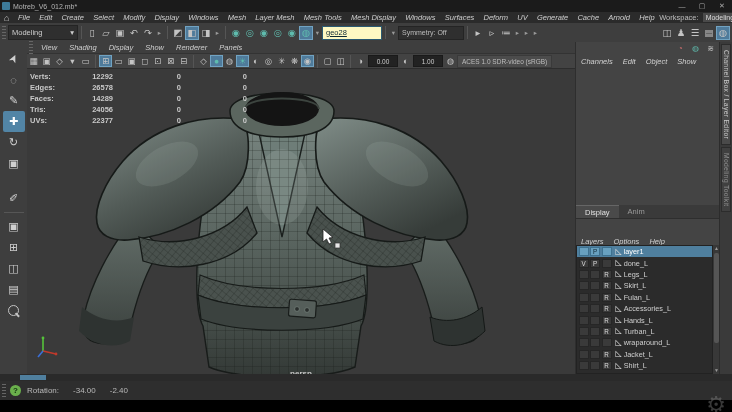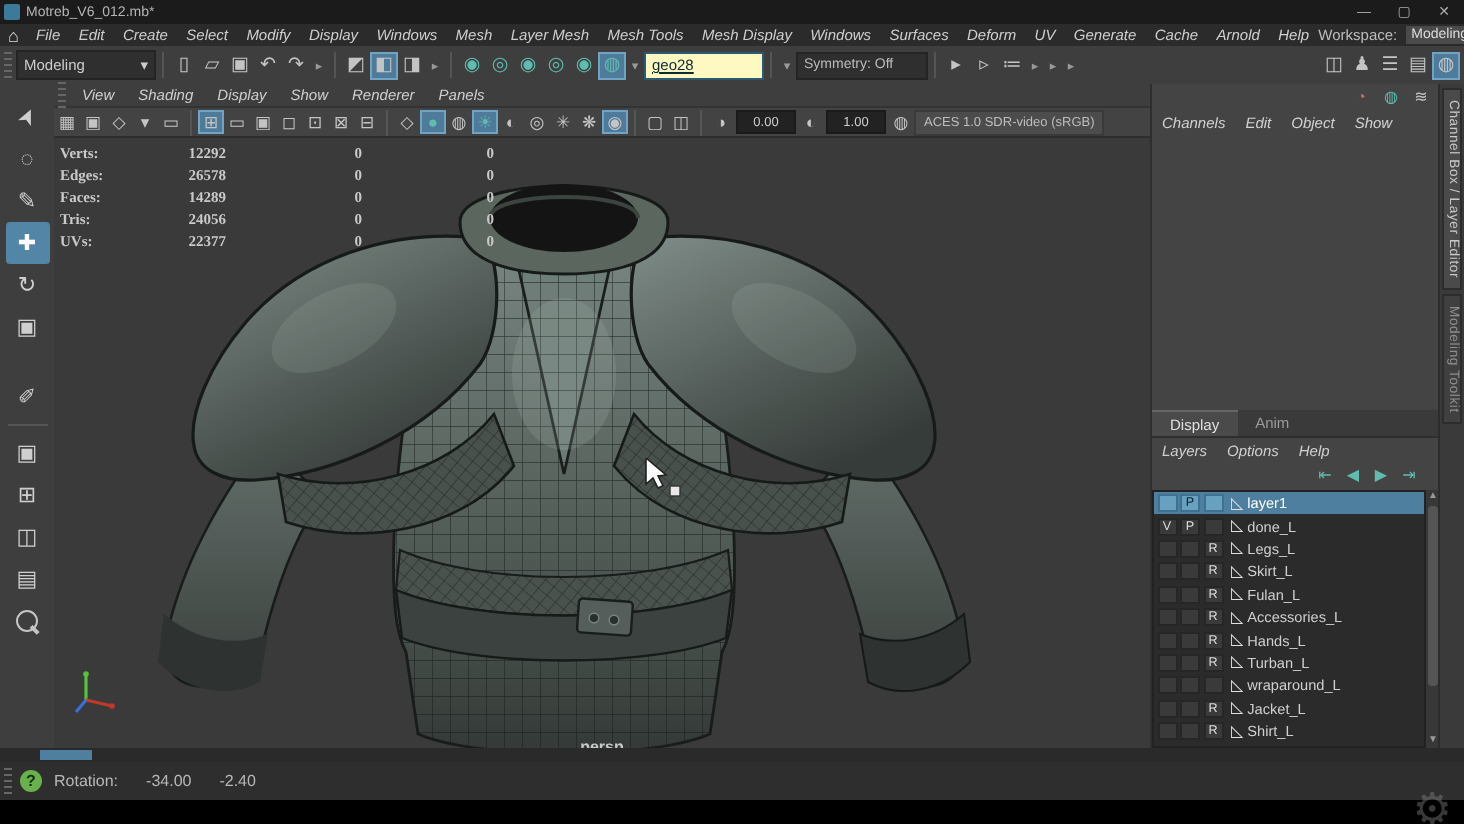--- a/index.html
+++ b/index.html
@@ -55,41 +55,41 @@
   .vp-menu{height:11px;background:#3e3e3e;display:flex;align-items:center;font-size:7.5px;color:#cfcfcf;}
   .vp-menu .menu-item{padding:0 6px;}
   .vp-icons{height:14px;background:#434343;border-top:1px solid #333;border-bottom:1px solid #2d2d2d;
             display:flex;align-items:center;overflow:hidden;}
   .vp-icons .ib{width:13px;height:12px;font-size:8.5px;}
   .numfield{background:#222;border:1px solid #1a1a1a;width:28px;height:10px;display:flex;align-items:center;
             justify-content:center;color:#ccc;font-size:6.5px;margin:0 1px;}
   .acesbox{background:#4c4c4c;border:1px solid #3a3a3a;height:11px;display:flex;align-items:center;
            padding:0 4px;color:#bdbdbd;font-size:6.5px;white-space:nowrap;}
   .vp-canvas{position:absolute;left:0;top:27px;right:0;bottom:0;background:#3a3a3a;overflow:hidden;}
-  .hud{position:absolute;left:3px;top:2px;font-size:7.5px;font-weight:bold;color:#c9c9c9;line-height:11px;font-family:Liberation Serif, serif;}
+  .hud{position:absolute;left:3px;top:2px;font-size:7.5px;font-weight:bold;color:#c9c9c9;line-height:11px;}
   .hud-row{display:flex;}
   .hud-row .lbl{width:38px;}
   .hud-row .c1{width:45px;text-align:right;}
   .hud-row .c2{width:68px;text-align:right;}
   .hud-row .c3{width:66px;text-align:right;}
   .persp{position:absolute;left:0;right:0;bottom:3px;text-align:center;font-size:8px;font-weight:bold;color:#c9c9c9;}
   
   .rpanel{position:absolute;left:575px;top:0;width:144px;height:339px;background:#444;border-left:1px solid #2e2e2e;}
   .rp-top-icons{position:absolute;right:4px;top:1px;display:flex;gap:4px;}
   .rp-top-icons .ib{width:11px;height:10px;font-size:8px;}
   .cb-menu{position:absolute;left:0;top:12px;width:100%;height:12px;display:flex;align-items:flex-end;
            font-size:7.5px;color:#d2d2d2;}
   .cb-menu .menu-item{padding:0 5px;}
   .cb-msg{position:absolute;left:8px;top:62px;width:128px;text-align:center;font-size:7.5px;
           font-weight:bold;color:#c4c4c4;line-height:10px;}
   .layer-editor{position:absolute;left:0;top:163px;width:144px;bottom:0;background:#444;}
   .le-tabs{display:flex;height:13px;border-bottom:1px solid #2e2e2e;background:#3a3a3a;font-size:7.5px;}
   .le-tab{padding:2px 9px 0;color:#9a9a9a;}
   .le-tab.on{background:#4a4a4a;color:#e0e0e0;border-top:1px solid #666;}
-  .le-menu{display:flex;align-items:center;height:12px;font-size:7.5px;color:#d0d0d0;}
+  .le-menu{display:flex;align-items:center;height:12px;font-size:7.5px;color:#d0d0d0;margin-top:16px;}
   .le-menu .menu-item{padding:0 5px;}
   .le-btns{display:flex;justify-content:flex-end;gap:3px;height:12px;align-items:center;padding-right:10px;}
   .le-btns .ib{width:11px;height:10px;font-size:8px;}
   .layer-list{position:absolute;left:0;top:40px;right:7px;bottom:7px;background:#2b2b2b;
               border:1px solid #222;overflow:hidden;}
   .lrow{display:flex;align-items:center;height:11.4px;font-size:7.3px;color:#cfcfcf;}
   .lrow.sel{background:#4f7f9e;color:#fff;}
   .lbox{width:10px;height:9px;background:#3a3a3a;border:1px solid #262626;box-sizing:border-box;
         margin-left:1.5px;display:flex;align-items:center;justify-content:center;
         font-size:6.3px;color:#ddd;flex:none;}

